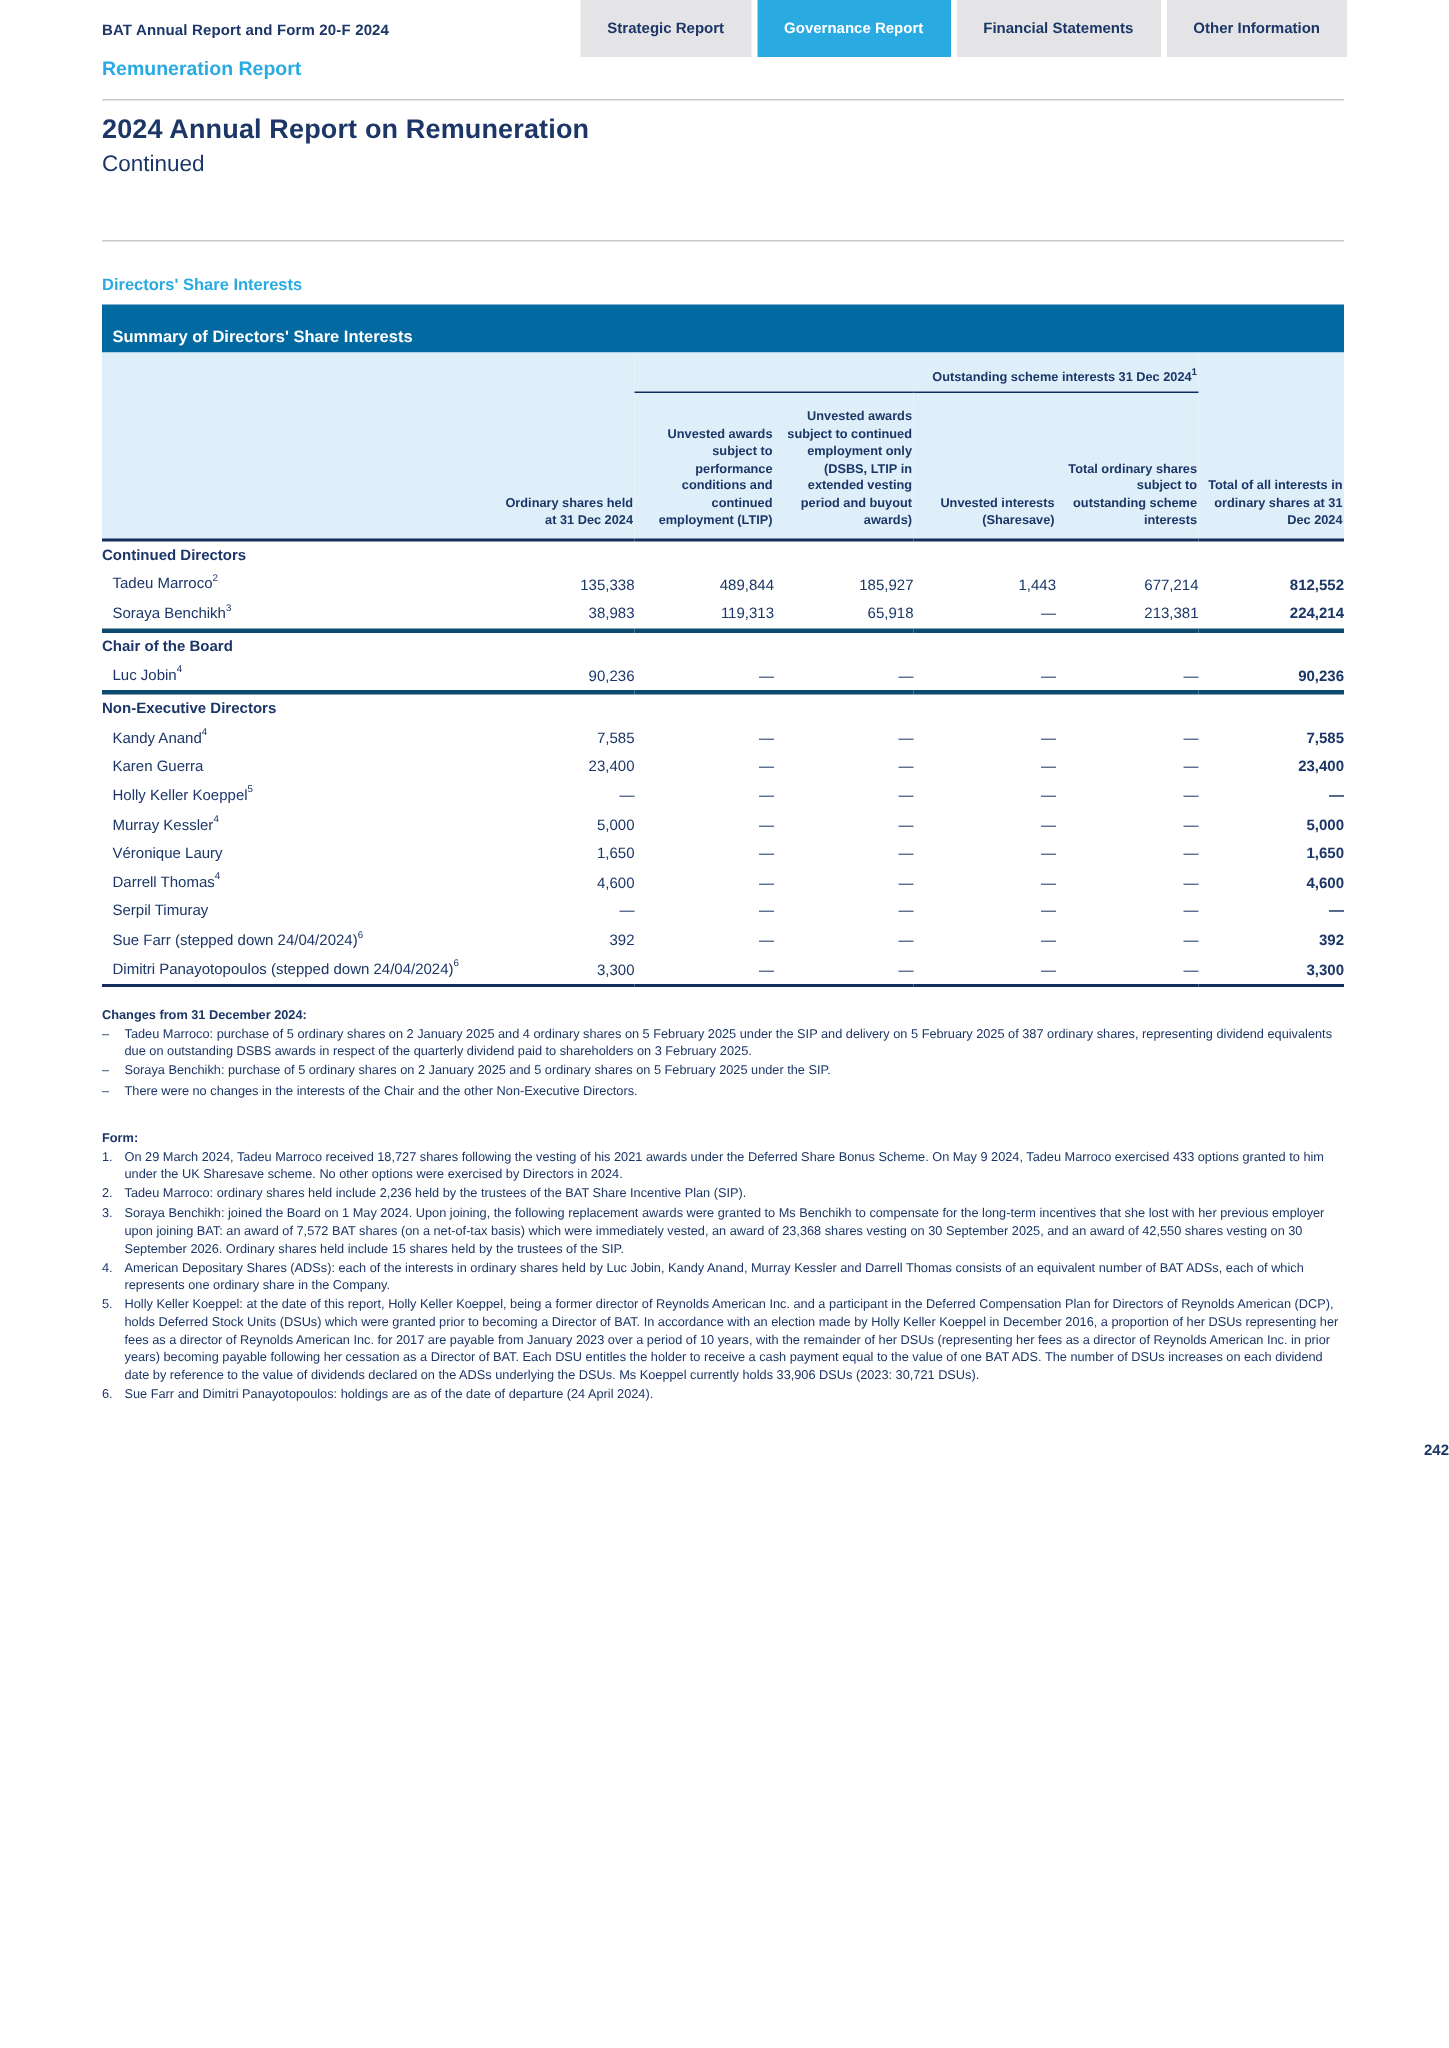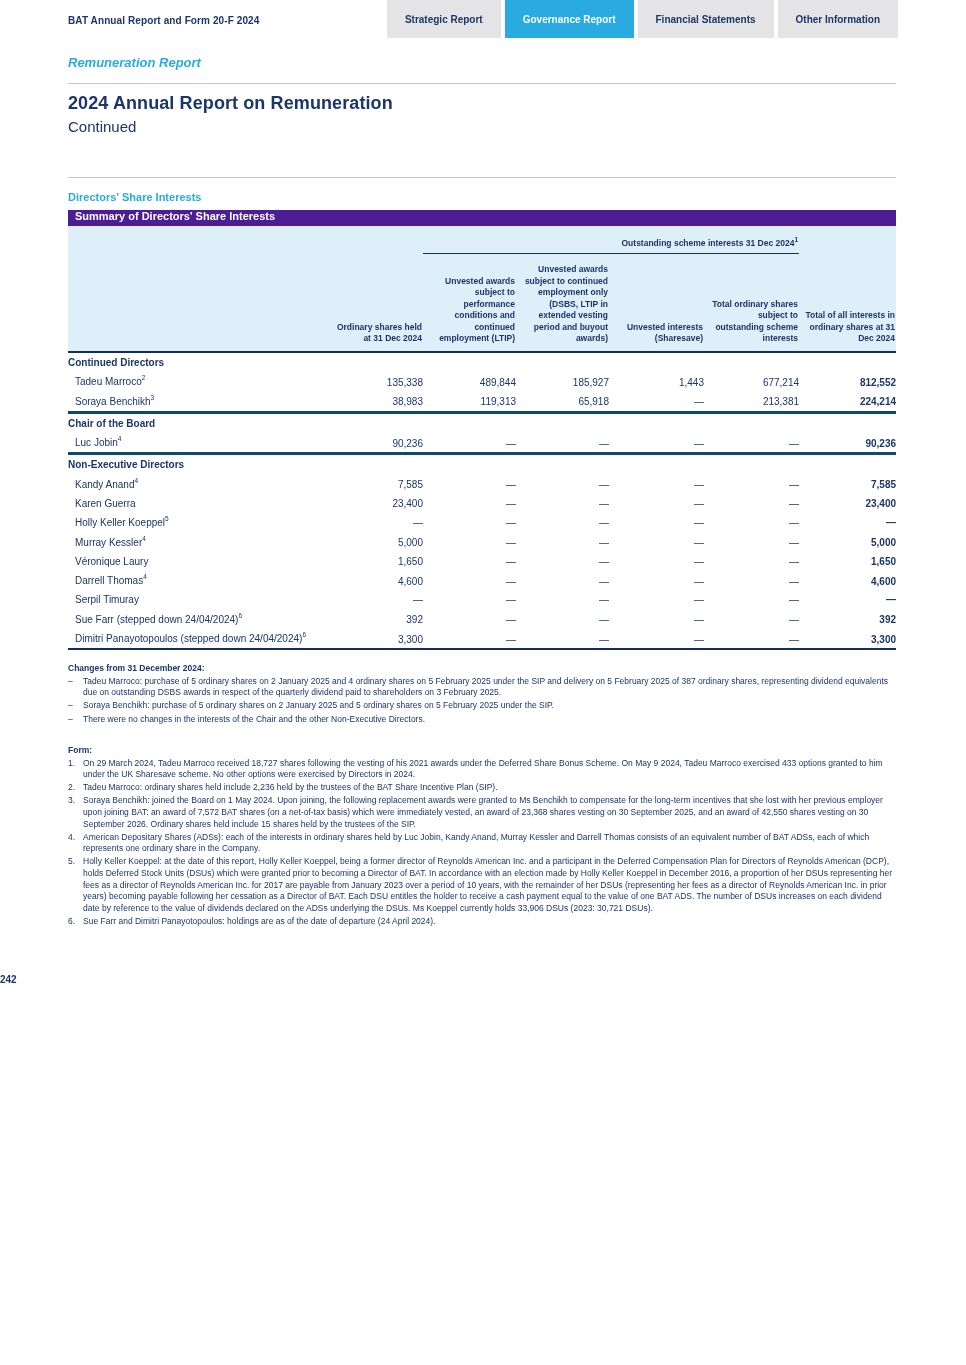--- a/index.html
+++ b/index.html
@@ -17,30 +17,30 @@
   .tabs { position: absolute; right: 68px; top: 0; display: flex; gap: 4px; }
   .tab {
     height: 38px; display: flex; align-items: center; justify-content: center;
     background: #e4e4e6; color: #1b3667; font-size: 10px; font-weight: bold;
     padding: 0 18px; white-space: nowrap; cursor: pointer;
   }
   .tab.active { background: #29abe2; color: #ffffff; }
 
   
   .content { padding: 0 70px 0 68px; }
-  .remuneration-label { margin-top: 17px; font-size: 13px; font-weight: bold; color: #29abe2; font-style: italic; }
+  .remuneration-label { font-size: 13px; font-weight: bold; color: #29abe2; }
   .rule { border: none; border-top: 1px solid #c7c9cb; margin-top: 13px; }
   .h1 { margin-top: 9px; font-size: 18px; font-weight: bold; letter-spacing: .1px; }
   .subtitle { margin-top: 4px; font-size: 15px; font-weight: normal; }
   .rule2 { border: none; border-top: 1px solid #c7c9cb; margin-top: 42px; }
 
-  .section-title { margin-top: 13px; font-size: 11px; font-weight: bold; color: #29abe2; }
+  .section-title { margin-top: 23px; font-size: 11px; font-weight: bold; color: #29abe2; }
   .banner {
-    margin-top: 7px; background: #4c1d95; color: #ffffff;
-    font-size: 11px; font-weight: bold; padding: 0 0 4px 7px; line-height: 12px;
+    margin-top: 7px; background: #0369a1; color: #ffffff;
+    font-size: 11px; font-weight: bold; padding: 16px 0 4px 7px; line-height: 12px;
   }
 
   
   table.shares { width: 828px; border-collapse: collapse; table-layout: fixed; border-bottom: 2px solid #142e5c; }
   table.shares thead { background: #deeffa; }
   table.shares thead td, table.shares thead th { font-weight: bold; font-size: 8.5px; line-height: 11.5px; }
   .group-head-cell { text-align: right; padding: 8px 1px 4px 0; border-bottom: 1px solid #142e5c; font-size: 9px; }
   .group-head-cell sup { font-size: 6.5px; }
   tr.colheads th { text-align: right; vertical-align: bottom; padding: 10px 1px 6px 6px; }
   tr.colheads th.namecol { text-align: left; }
@@ -56,21 +56,21 @@
 
   
   .changes { margin-top: 12px; }
   .fn-title { font-size: 8.5px; font-weight: bold; line-height: 12px; }
   .fn-item { display: flex; font-size: 8.5px; line-height: 11.6px; margin-top: 1.5px; }
   .fn-item .marker { width: 15px; flex: 0 0 15px; }
   .fn-item .txt { flex: 1; }
   .notes { margin-top: 19px; }
 
   
-  .pagenum { position: absolute; left: 0; right: 0; bottom: 30px; text-align: left; font-size: 10px; font-weight: bold; }
+  .pagenum { position: absolute; left: 0; right: 0; bottom: 42px; text-align: right; font-size: 10px; font-weight: bold; }
 </style>
 </head>
 <body>
 
 <div class="page">
 
   <div class="topbar">
     <div class="brand">BAT Annual Report and Form 20-F 2024</div>
     <div class="tabs">
         <div class="tab">Strategic Report</div>

